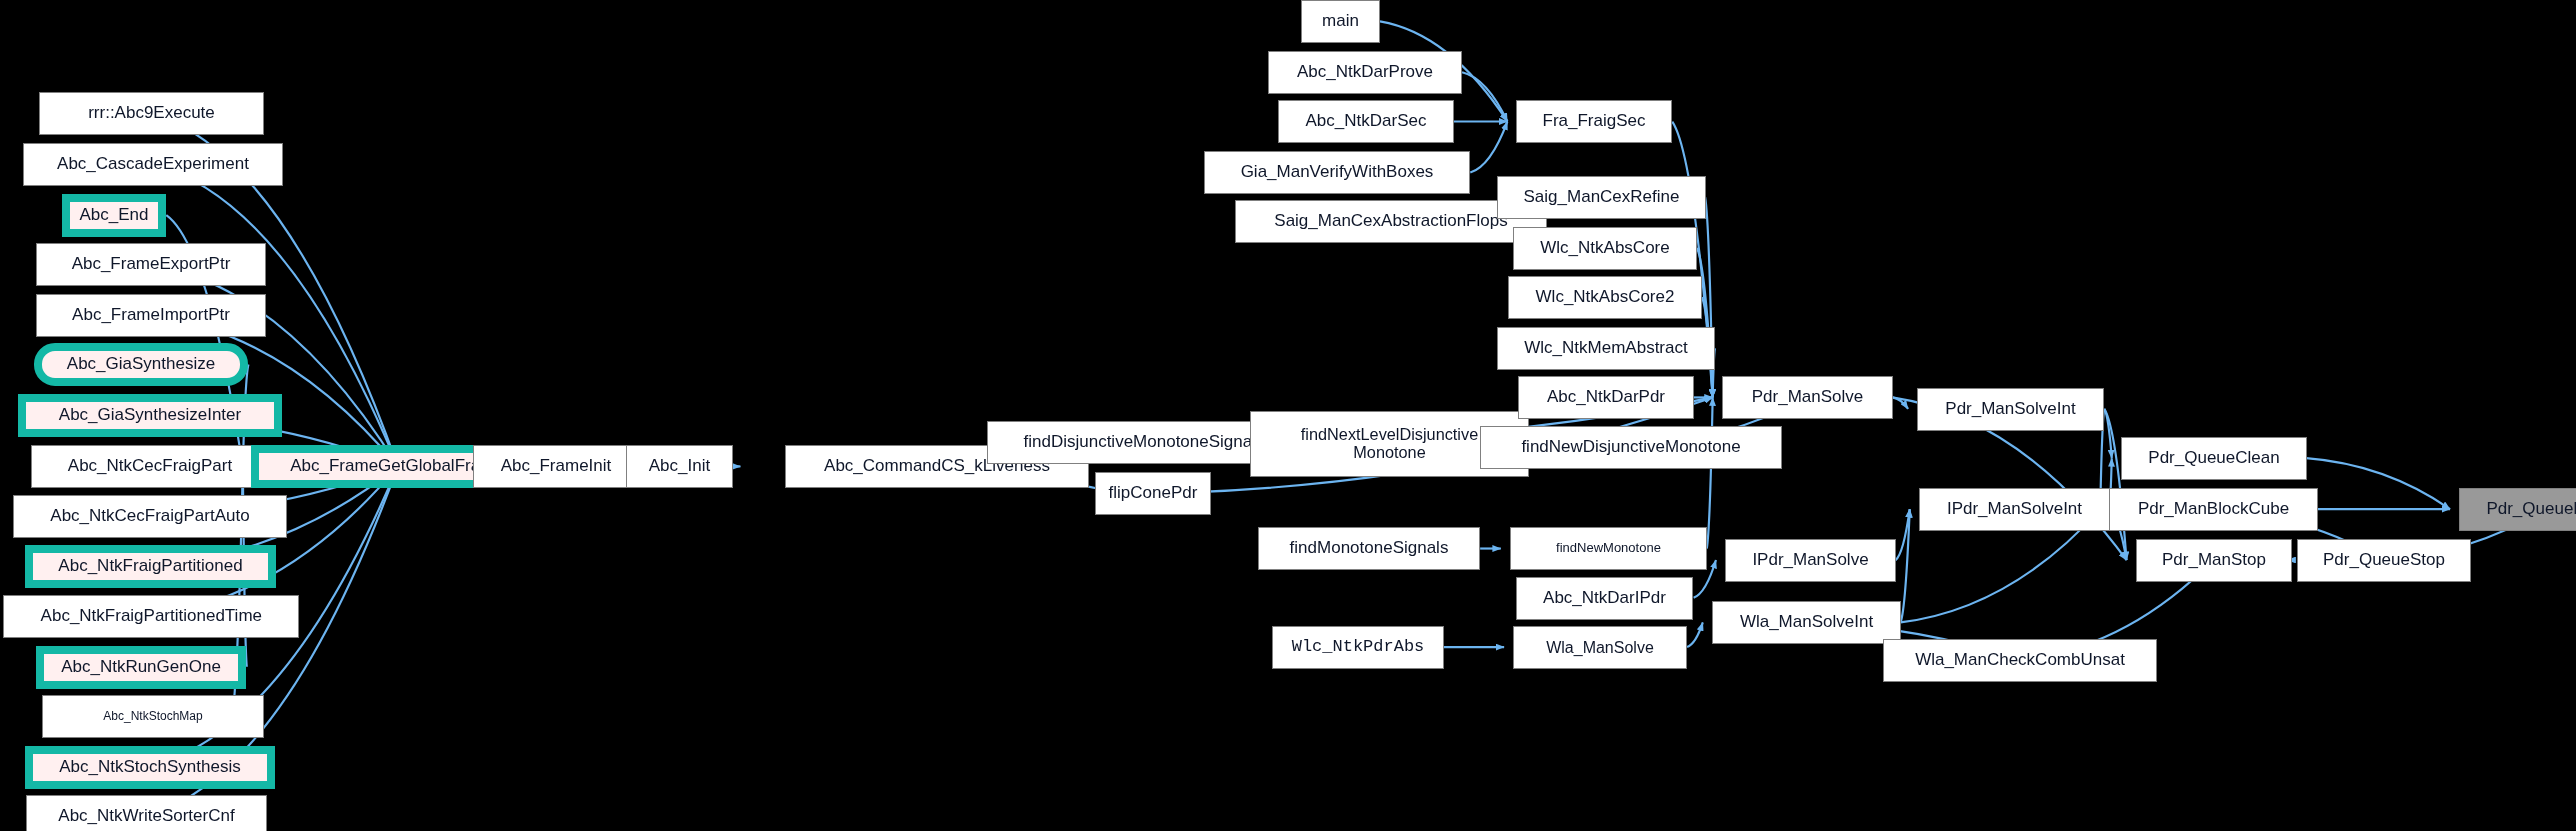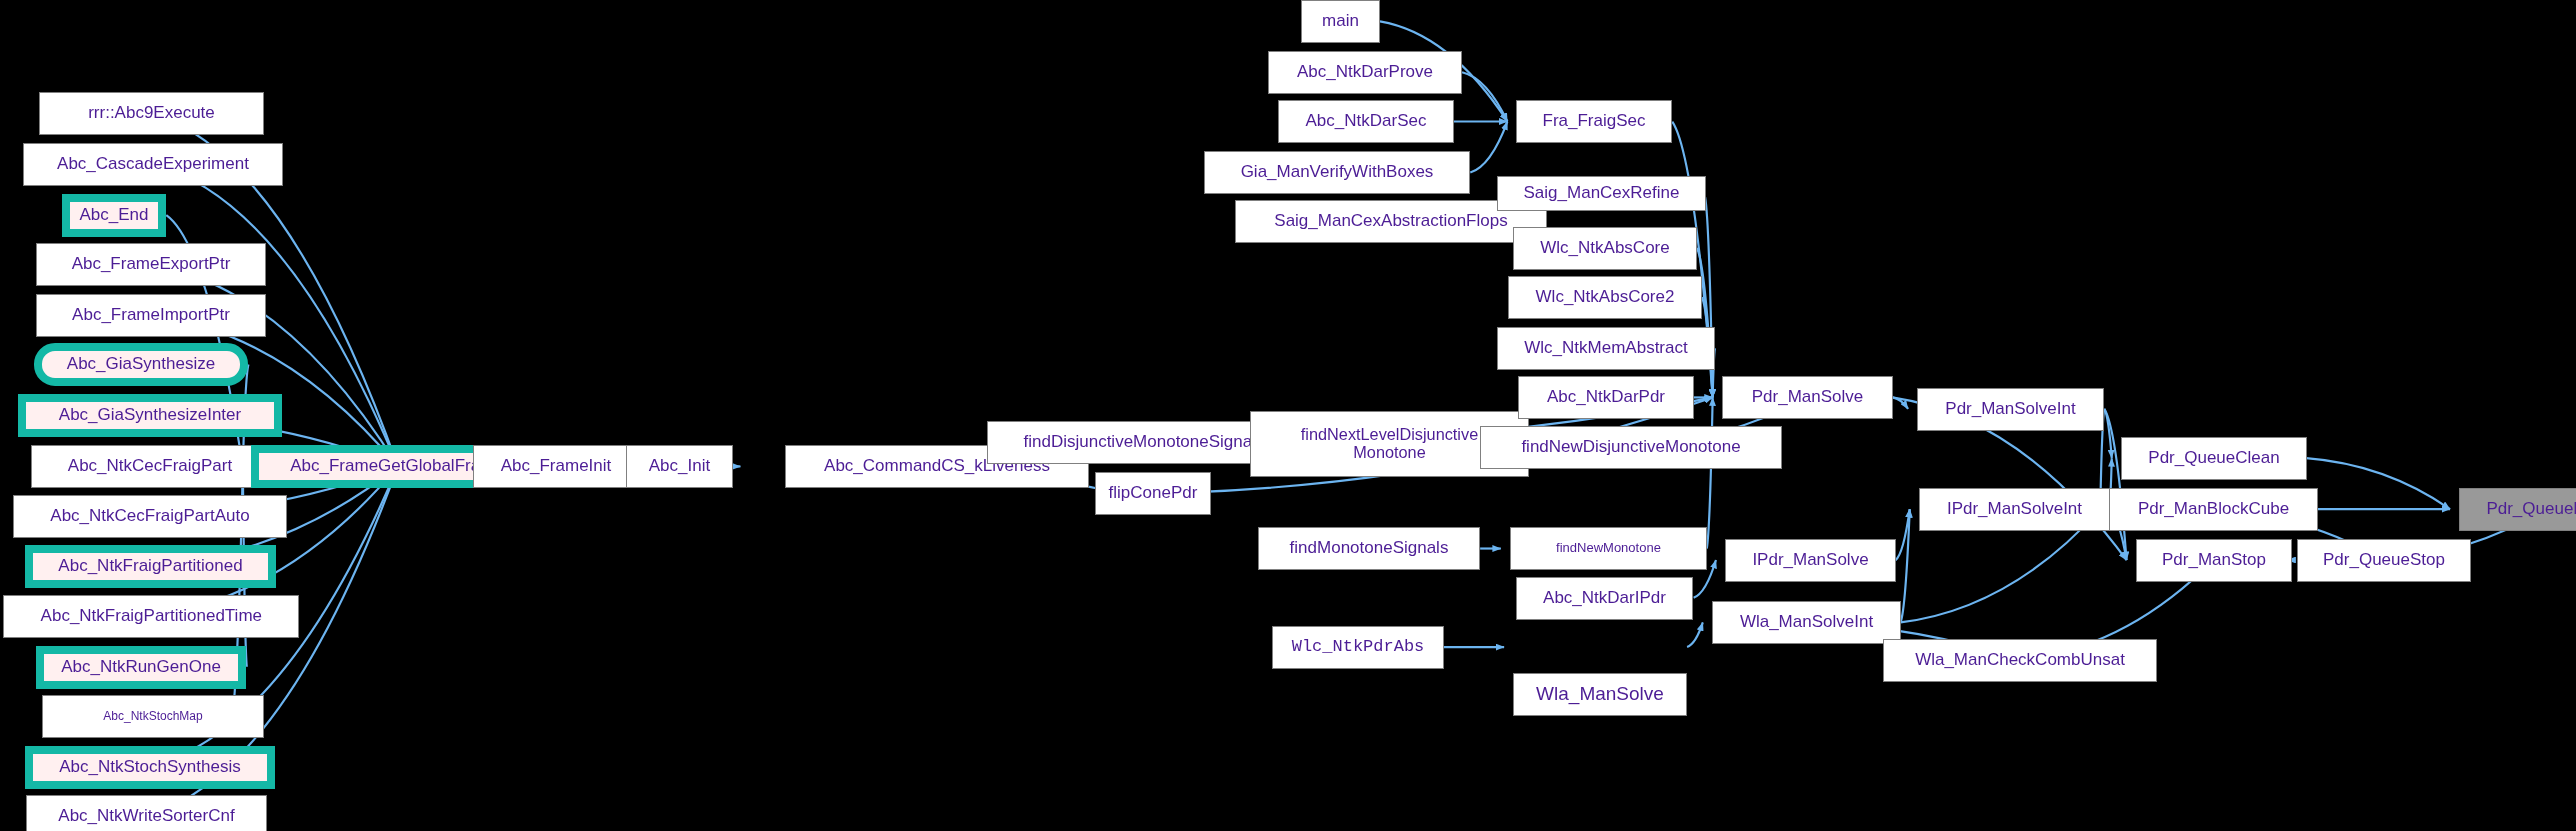--- a/index.html
+++ b/index.html
@@ -1,21 +1,21 @@
 <!DOCTYPE html>
 <html><head>
 <meta charset="utf-8">
 <style>
   html,body{margin:0;padding:0;background:#000;}
   #canvas{position:relative;width:2576px;height:831px;background:#000;overflow:hidden;
           font-family:"Liberation Sans","DejaVu Sans",sans-serif;}
   svg.edges{position:absolute;left:0;top:0;width:2576px;height:831px;pointer-events:none;}
   .node{position:absolute;box-sizing:border-box;display:flex;align-items:center;
         justify-content:center;text-align:center;line-height:1.08;
-        border:1px solid #808080;background:#ffffff;color:#4c1d95;
+        border:1px solid #808080;background:#ffffff;color:#0f172a;
         font-size:15px;white-space:pre-line;padding:0 4px;}
   .node.red{border:8px solid #14b8a6;background:#fff0f0;}
   .node.cur{border:1px solid #808080;background:#999999;}
 </style>
 </head>
 <body>
 
 <div id="canvas">
   <svg class="edges" id="edgesvg" xmlns="http://www.w3.org/2000/svg" viewBox="0 0 2603 840" width="2576" height="831">
     <defs>
@@ -111,34 +111,34 @@
 Monotone</div>
       <div class="node" style="left: 1480px; top: 426px; width: 302px; height: 43px; font-size: 17px;">findNewDisjunctiveMonotone</div>
       <div class="node" style="left: 1258px; top: 527px; width: 222px; height: 43px; font-size: 17px;">findMonotoneSignals</div>
       <div class="node" style="left: 1510px; top: 527px; width: 197px; height: 43px; font-size: 13px;">findNewMonotone</div>
       <div class="node" style="left: 1301px; top: 0px; width: 79px; height: 43px; font-size: 17px;">main</div>
       <div class="node" style="left: 1268px; top: 51px; width: 194px; height: 43px; font-size: 17px;">Abc_NtkDarProve</div>
       <div class="node" style="left: 1278px; top: 100px; width: 176px; height: 43px; font-size: 17px;">Abc_NtkDarSec</div>
       <div class="node" style="left: 1204px; top: 151px; width: 266px; height: 43px; font-size: 17px;">Gia_ManVerifyWithBoxes</div>
       <div class="node" style="left: 1235px; top: 200px; width: 312px; height: 43px; font-size: 17px;">Saig_ManCexAbstractionFlops</div>
       <div class="node" style="left: 1516px; top: 100px; width: 156px; height: 43px; font-size: 17px;">Fra_FraigSec</div>
-      <div class="node" style="left: 1497px; top: 176px; width: 209px; height: 35px; font-size: 17px;">Saig_ManCexRefine</div>
+      <div class="node" style="left: 1497px; top: 176px; width: 209px; height: 43px; font-size: 17px;">Saig_ManCexRefine</div>
       <div class="node" style="left: 1513px; top: 227px; width: 184px; height: 43px; font-size: 17px;">Wlc_NtkAbsCore</div>
       <div class="node" style="left: 1508px; top: 276px; width: 194px; height: 43px; font-size: 17px;">Wlc_NtkAbsCore2</div>
       <div class="node" style="left: 1497px; top: 327px; width: 218px; height: 43px; font-size: 17px;">Wlc_NtkMemAbstract</div>
       <div class="node" style="left: 1518px; top: 376px; width: 176px; height: 43px; font-size: 17px;">Abc_NtkDarPdr</div>
       <div class="node" style="left: 1722px; top: 376px; width: 171px; height: 43px; font-size: 17px;">Pdr_ManSolve</div>
       <div class="node" style="left: 1917px; top: 388px; width: 187px; height: 43px; font-size: 17px;">Pdr_ManSolveInt</div>
       <div class="node" style="left: 2121px; top: 437px; width: 186px; height: 43px; font-size: 17px;">Pdr_QueueClean</div>
       <div class="node" style="left: 2109px; top: 488px; width: 209px; height: 43px; font-size: 17px;">Pdr_ManBlockCube</div>
       <div class="node" style="left: 2136px; top: 539px; width: 156px; height: 43px; font-size: 17px;">Pdr_ManStop</div>
       <div class="node" style="left: 2297px; top: 539px; width: 174px; height: 43px; font-size: 17px;">Pdr_QueueStop</div>
       <div class="node cur" style="left: 2459px; top: 488px; width: 172px; height: 43px; font-size: 17px;">Pdr_QueuePop</div>
       <div class="node" style="left: 1919px; top: 488px; width: 191px; height: 43px; font-size: 17px;">IPdr_ManSolveInt</div>
       <div class="node" style="left: 1725px; top: 539px; width: 171px; height: 43px; font-size: 17px;">IPdr_ManSolve</div>
       <div class="node" style="left: 1712px; top: 601px; width: 189px; height: 43px; font-size: 17px;">Wla_ManSolveInt</div>
       <div class="node" style="left: 1883px; top: 639px; width: 274px; height: 43px; font-size: 17px;">Wla_ManCheckCombUnsat</div>
       <div class="node" style="left: 1516px; top: 577px; width: 177px; height: 43px; font-size: 17px;">Abc_NtkDarIPdr</div>
-      <div class="node" style="left: 1513px; top: 626px; width: 174px; height: 43px; font-size: 19px; margin-top: 47px;">Wla_ManSolve</div>
+      <div class="node" style="left: 1513px; top: 626px; width: 174px; height: 43px; font-size: 16px;">Wla_ManSolve</div>
       <div class="node" style="left: 1272px; top: 626px; width: 172px; height: 43px; font-size: 17px; font-family: Liberation Mono, monospace;">Wlc_NtkPdrAbs</div>
     </div>
 </div>
 
 
 </body></html>

